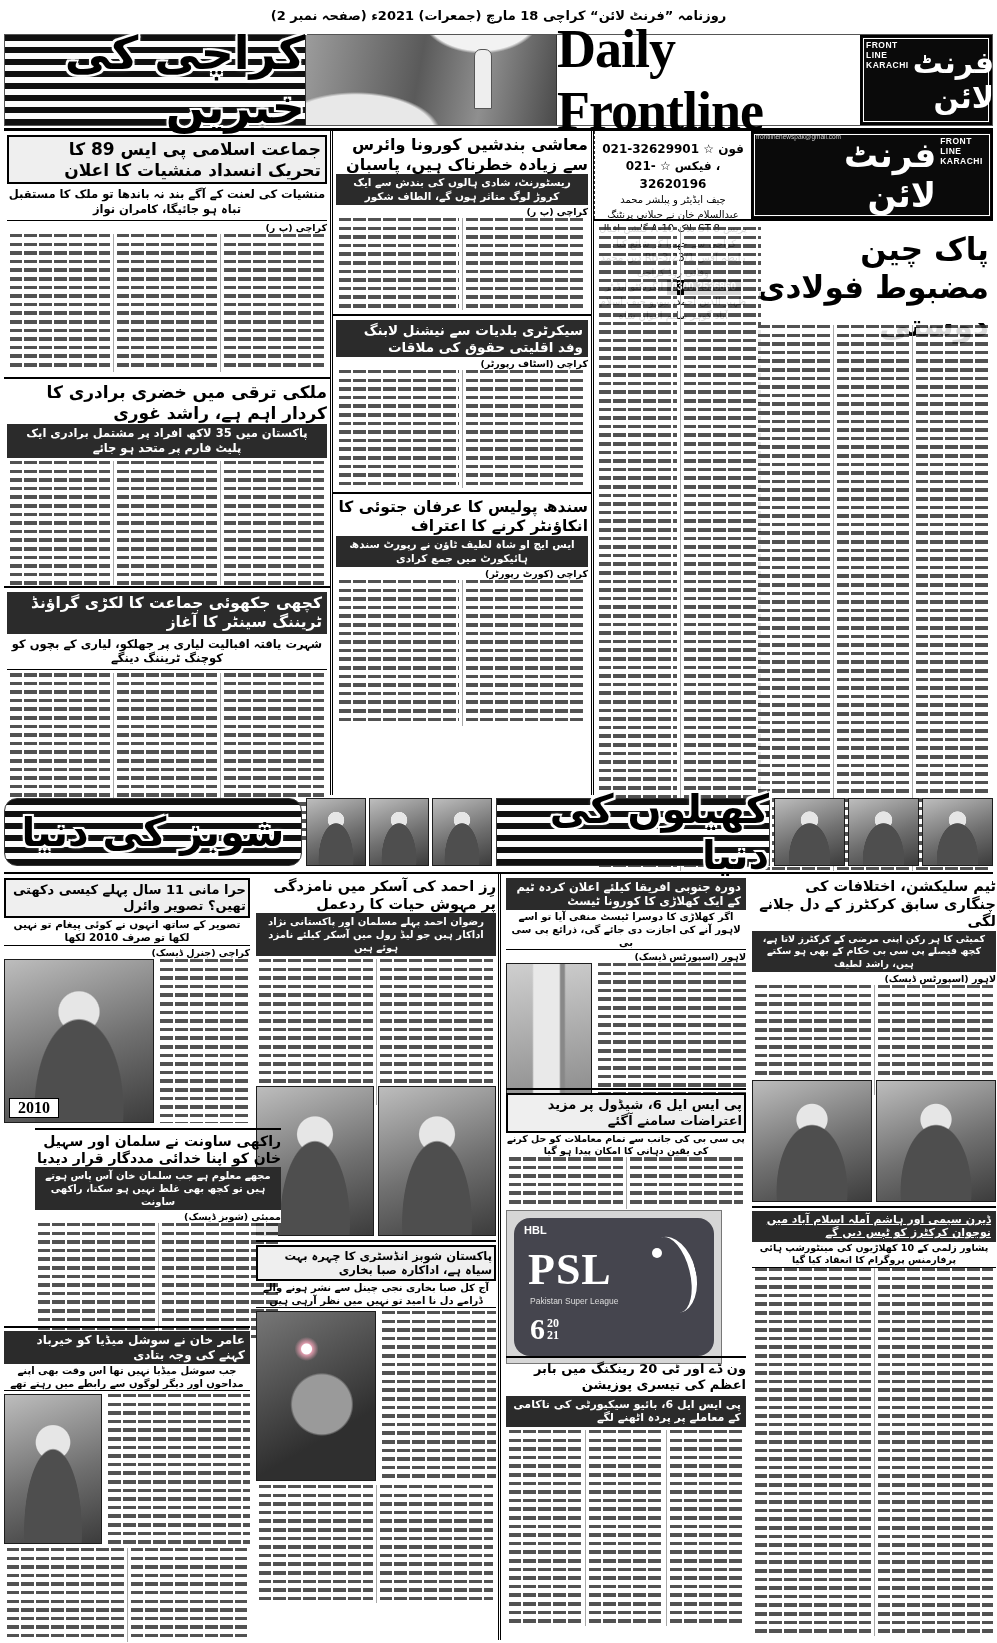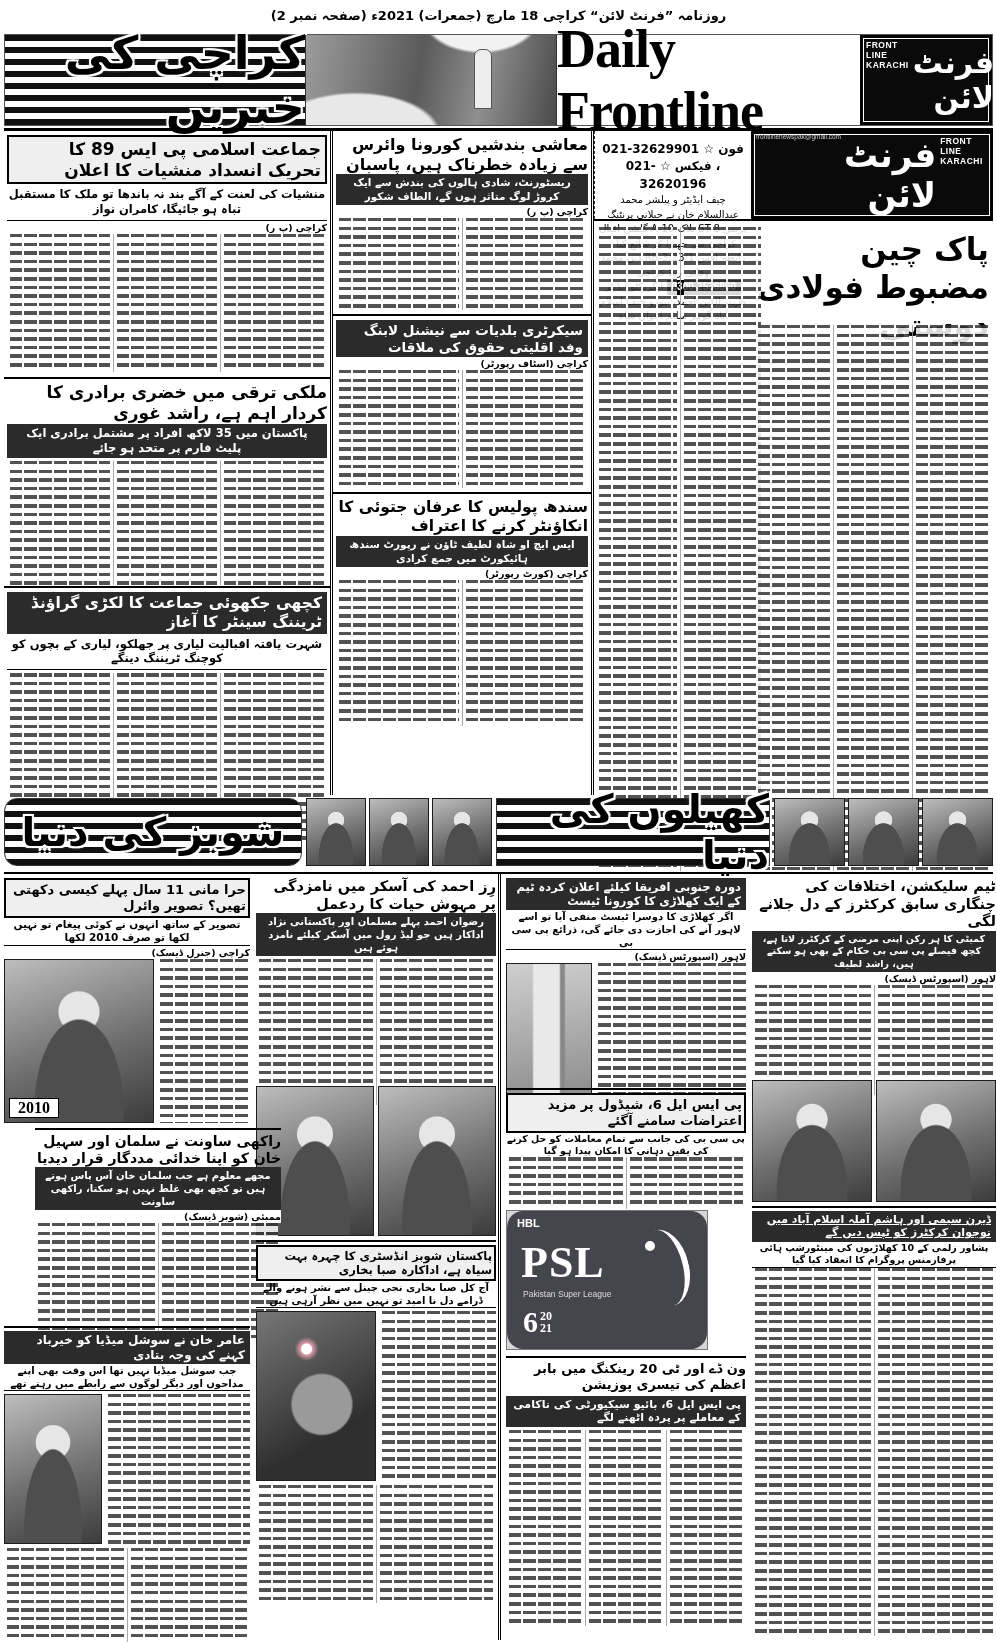--- a/index.html
+++ b/index.html
@@ -66,21 +66,21 @@
   .lead-colsB{position:absolute;top:104px;right:2px;width:236px;height:546px;}
   
   .banners{position:absolute;top:798px;left:4px;right:4px;height:68px;display:flex;gap:4px;}
   .s-banner{display:flex;align-items:center;justify-content:center;border:1px solid #333;}
   .thumbs{display:flex;gap:3px;}
   .thumbs .photo{flex:1;}
   
   .bottom{position:absolute;top:872px;left:4px;right:4px;height:766px;border-top:2px solid #000;}
   .vrule{position:absolute;left:494px;top:0;bottom:0;width:0;border-left:3px double #000;}
   .blk{position:absolute;direction:rtl;}
-  .psl-box{position:absolute;border:1px solid #777;background:#d6d6d6;}
+  .psl-box{position:absolute;border:1px solid #777;background:#d6d6d6;padding:7px;}
   .psl-inner{position:relative;width:100%;height:100%;background:#45454e;border-radius:16px;color:#fff;
              font-family:"Liberation Serif",serif;overflow:hidden;}
   .psl-hbl{position:absolute;top:6px;left:10px;font-size:11px;font-weight:bold;font-family:"Liberation Sans",sans-serif;}
   .psl-name{position:absolute;top:26px;left:14px;font-size:44px;font-weight:bold;letter-spacing:1px;}
   .psl-tag{position:absolute;top:78px;left:16px;font-size:8.5px;font-family:"Liberation Sans",sans-serif;color:#ddd;}
   .psl-season{position:absolute;bottom:10px;left:16px;font-size:30px;font-weight:bold;display:flex;align-items:center;gap:2px;}
   .psl-yr{display:flex;flex-direction:column;font-size:12px;line-height:12px;font-weight:bold;}
   .psl-swoosh{position:absolute;right:18px;top:18px;width:44px;height:78px;border-right:6px solid #fff;
               border-radius:50%;transform:rotate(-14deg);}
   .psl-ball{position:absolute;right:52px;top:30px;width:10px;height:10px;border-radius:50%;background:#fff;}

